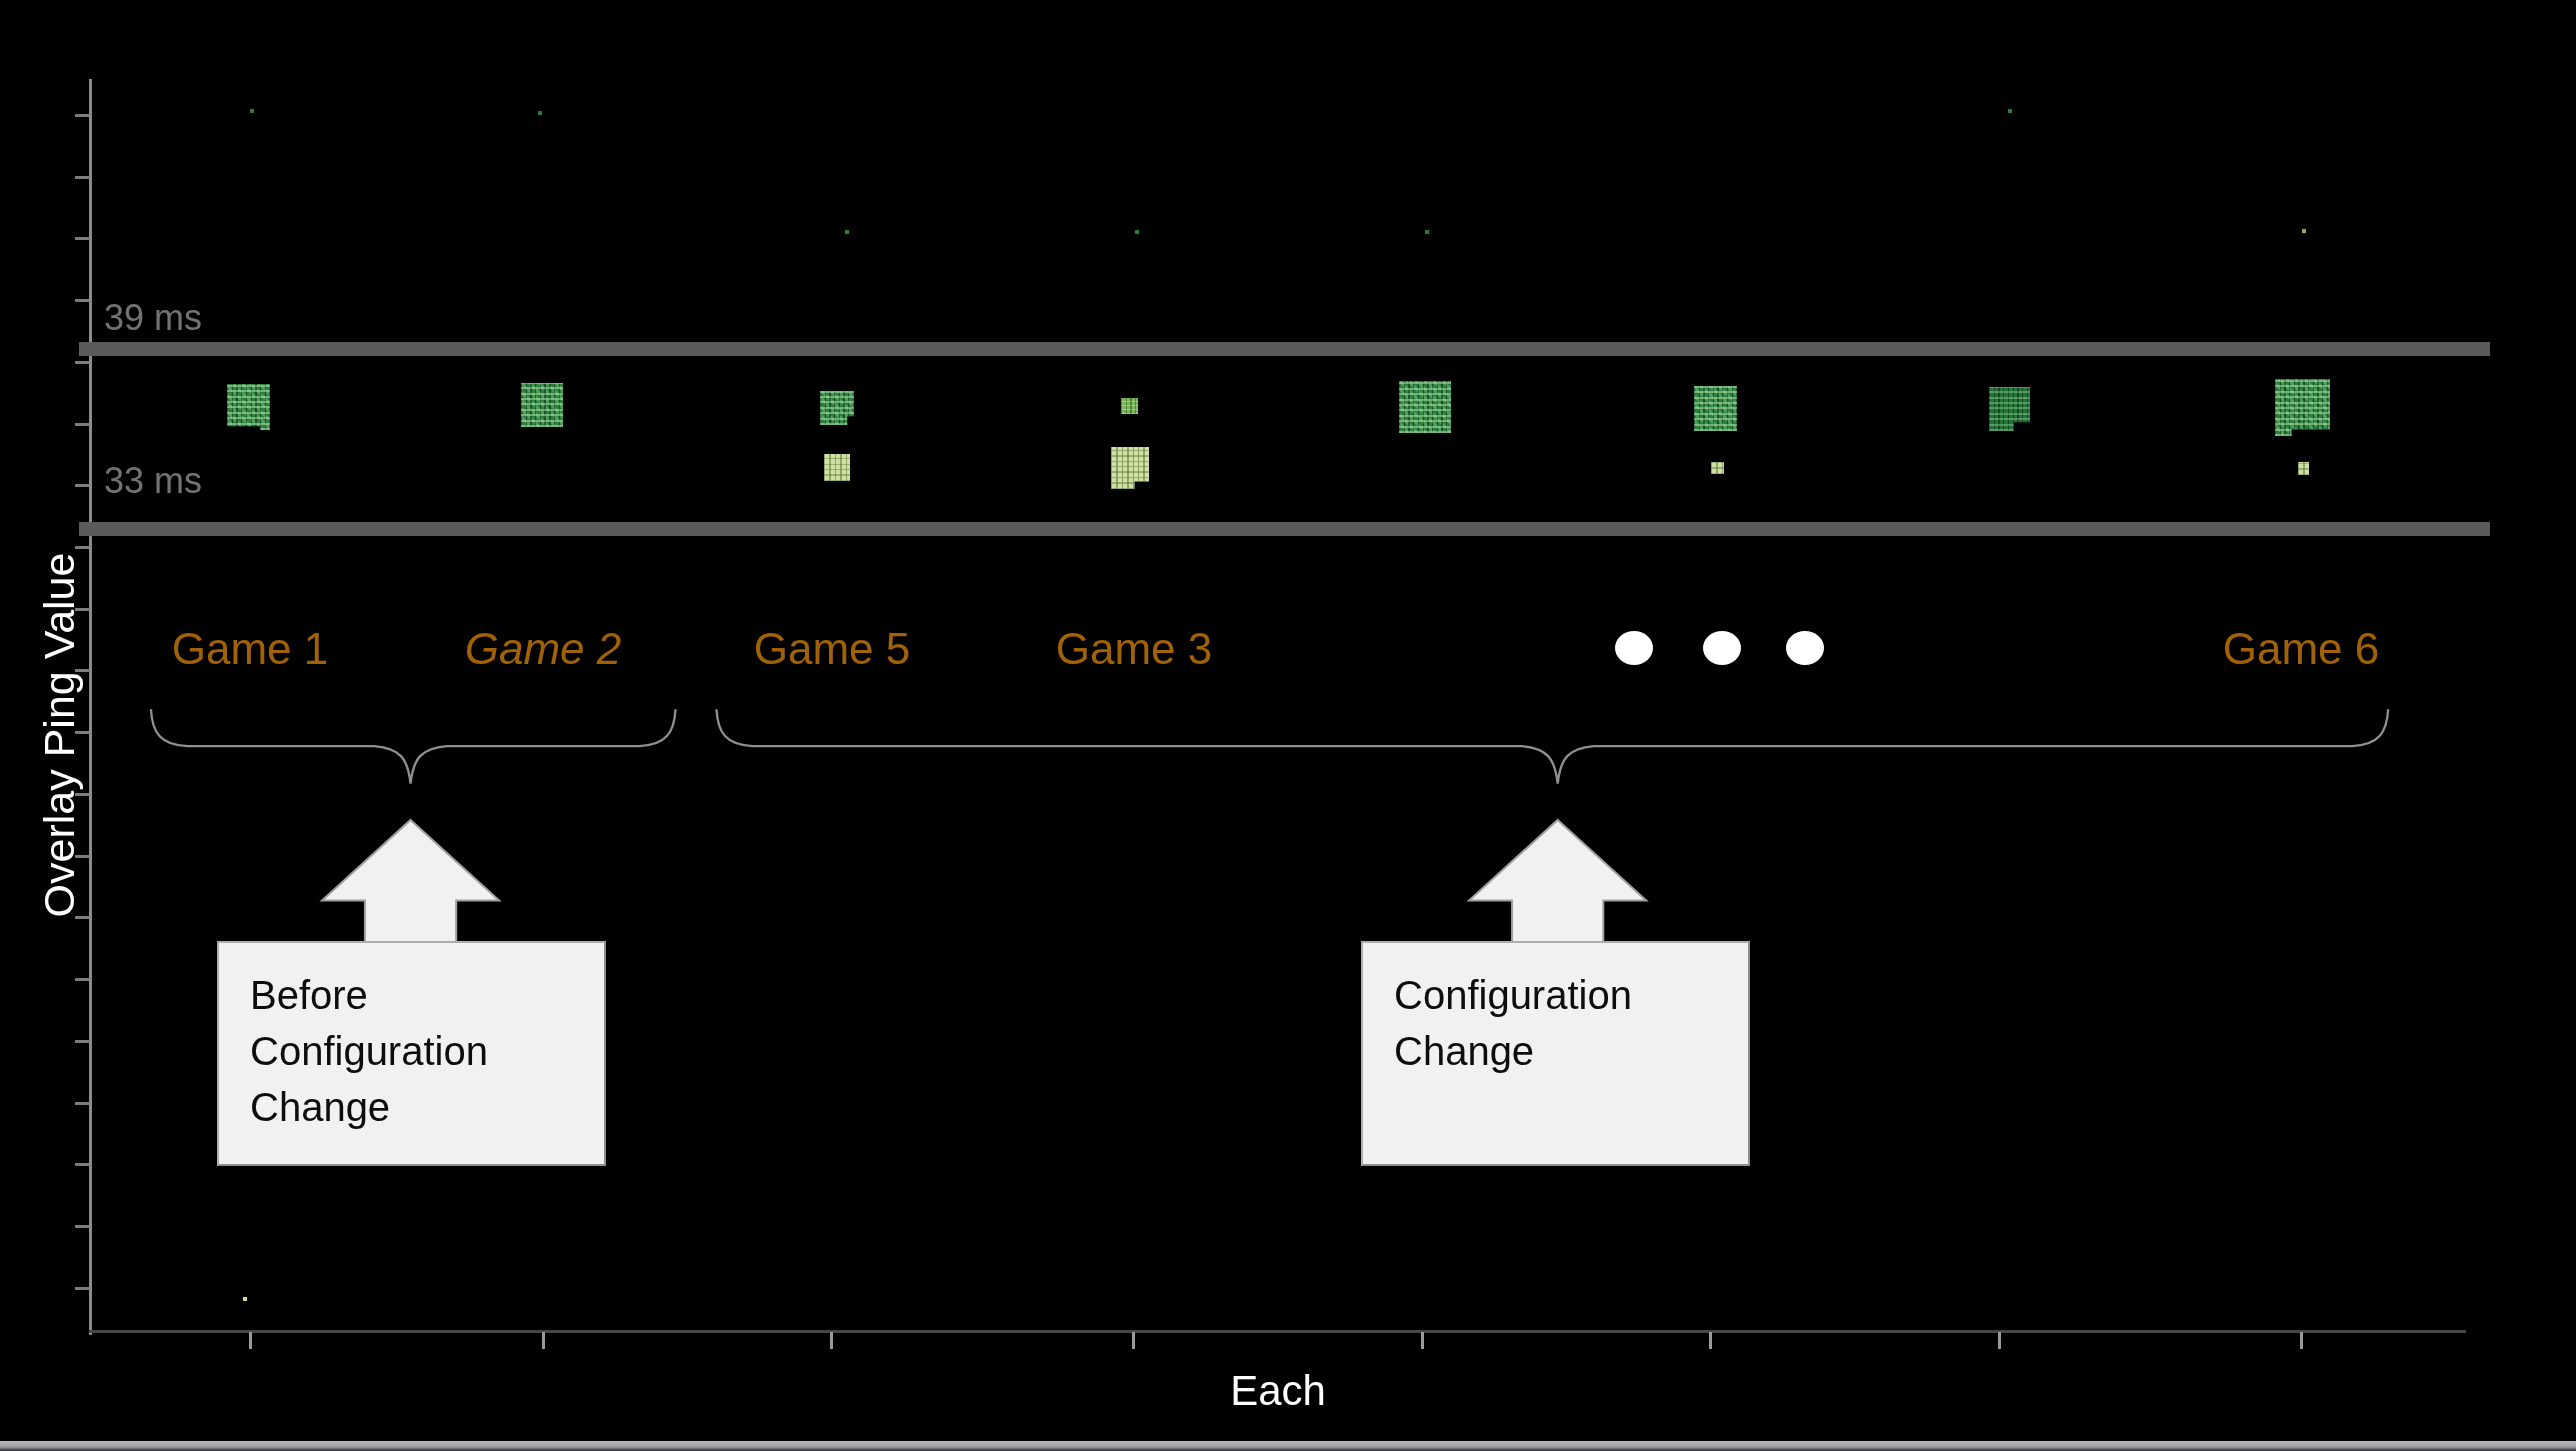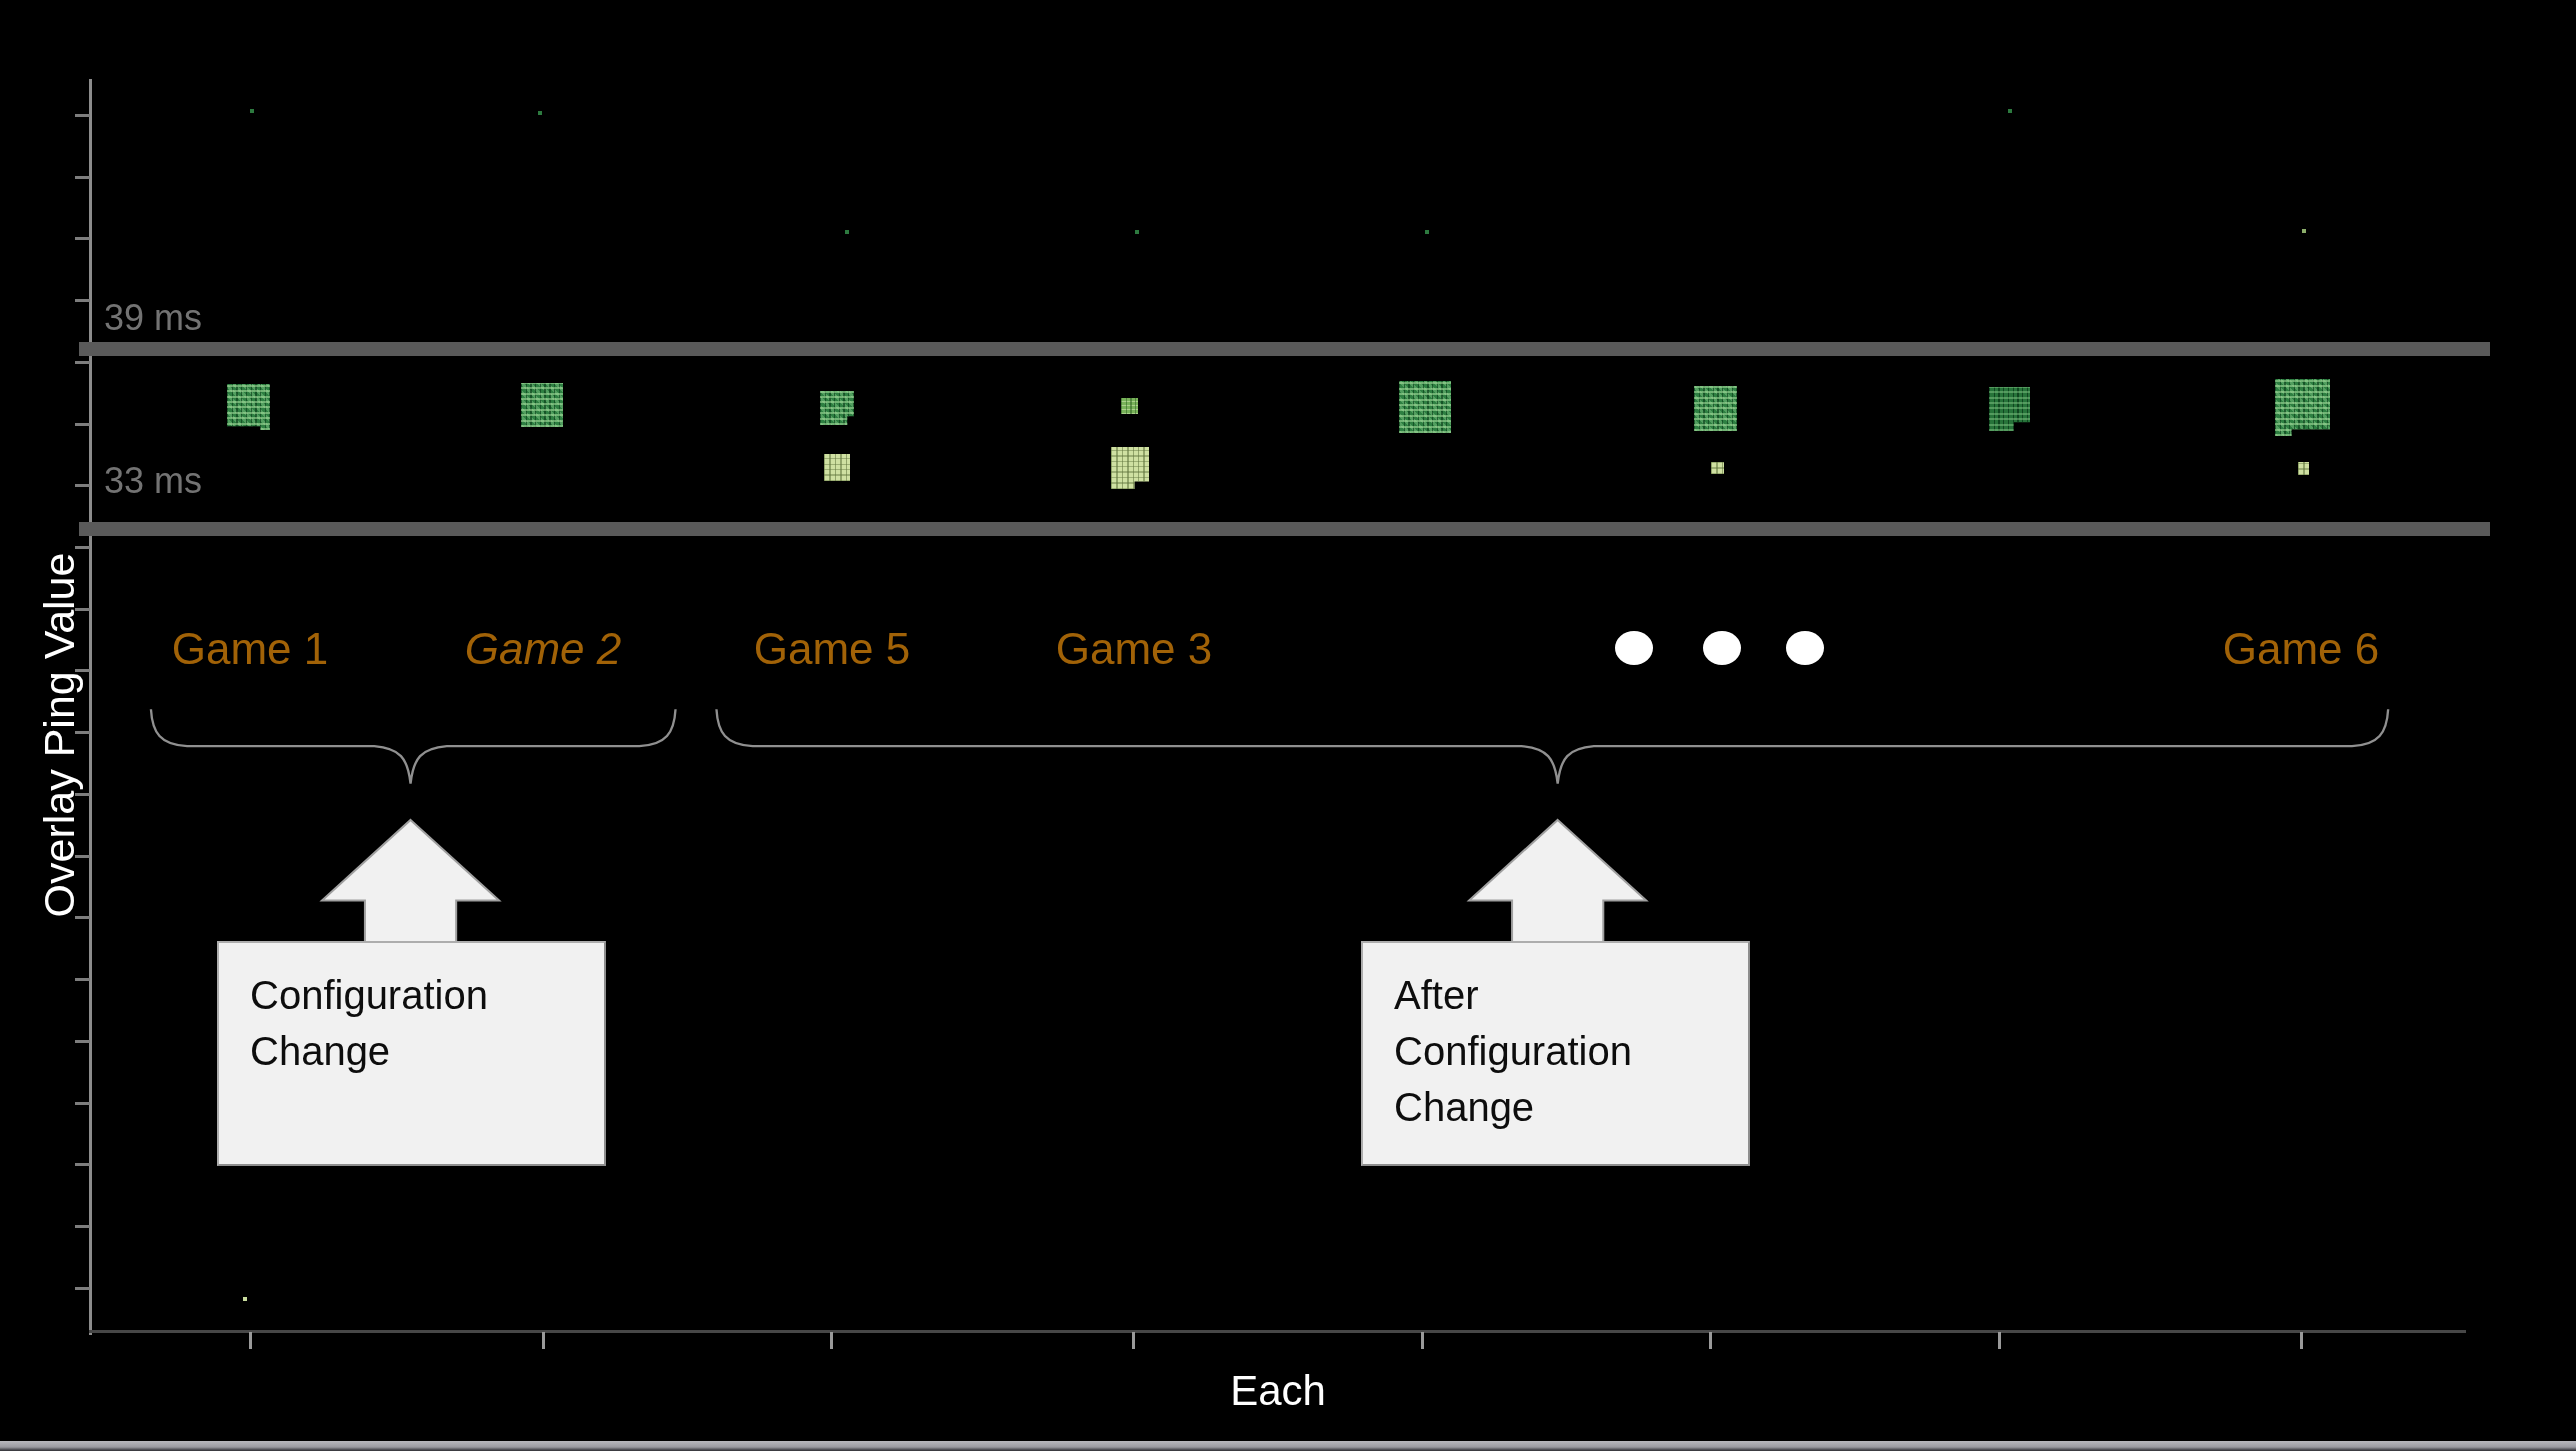--- a/index.html
+++ b/index.html
@@ -149,27 +149,27 @@
 
   <svg id="overlay" class="overlay" width="2576" height="1452" viewBox="0 0 3840 2164">
       <path d="M 225 1057 C 227 1092, 239 1110, 279 1112 L 558 1112 C 596 1115, 608 1130, 612 1168 C 616 1130, 628 1115, 666 1112 L 953 1112 C 993 1110, 1005 1092, 1007 1057" fill="none" stroke="#909090" stroke-width="3.5"></path>
       <path d="M 1068 1057 C 1070 1092, 1082 1110, 1122 1112 L 2268 1112 C 2306 1115, 2318 1130, 2322 1168 C 2326 1130, 2338 1115, 2376 1112 L 3506 1112 C 3546 1110, 3558 1092, 3560 1057" fill="none" stroke="#909090" stroke-width="3.5"></path>
       <polygon points="612,1222 744,1342 680,1342 680,1410 544,1410 544,1342 480,1342" fill="#f1f1f1" stroke="#a0a0a0" stroke-width="3"></polygon>
       <polygon points="2322,1222 2454,1342 2390,1342 2390,1410 2254,1410 2254,1342 2190,1342" fill="#f1f1f1" stroke="#a0a0a0" stroke-width="3"></polygon>
     </svg>
 
   <div class="callout" style="left:217px;top:941px;">
     <div class="lines">
+      <div>Before</div>
       <div>Configuration</div>
       <div>Change</div>
     </div>
   </div>
   <div class="callout" style="left:1361px;top:941px;">
     <div class="lines">
-      <div>After</div>
       <div>Configuration</div>
       <div>Change</div>
     </div>
   </div>
 
   <div class="bottomstrip"></div>
 </div>
 
 
 </body></html>

